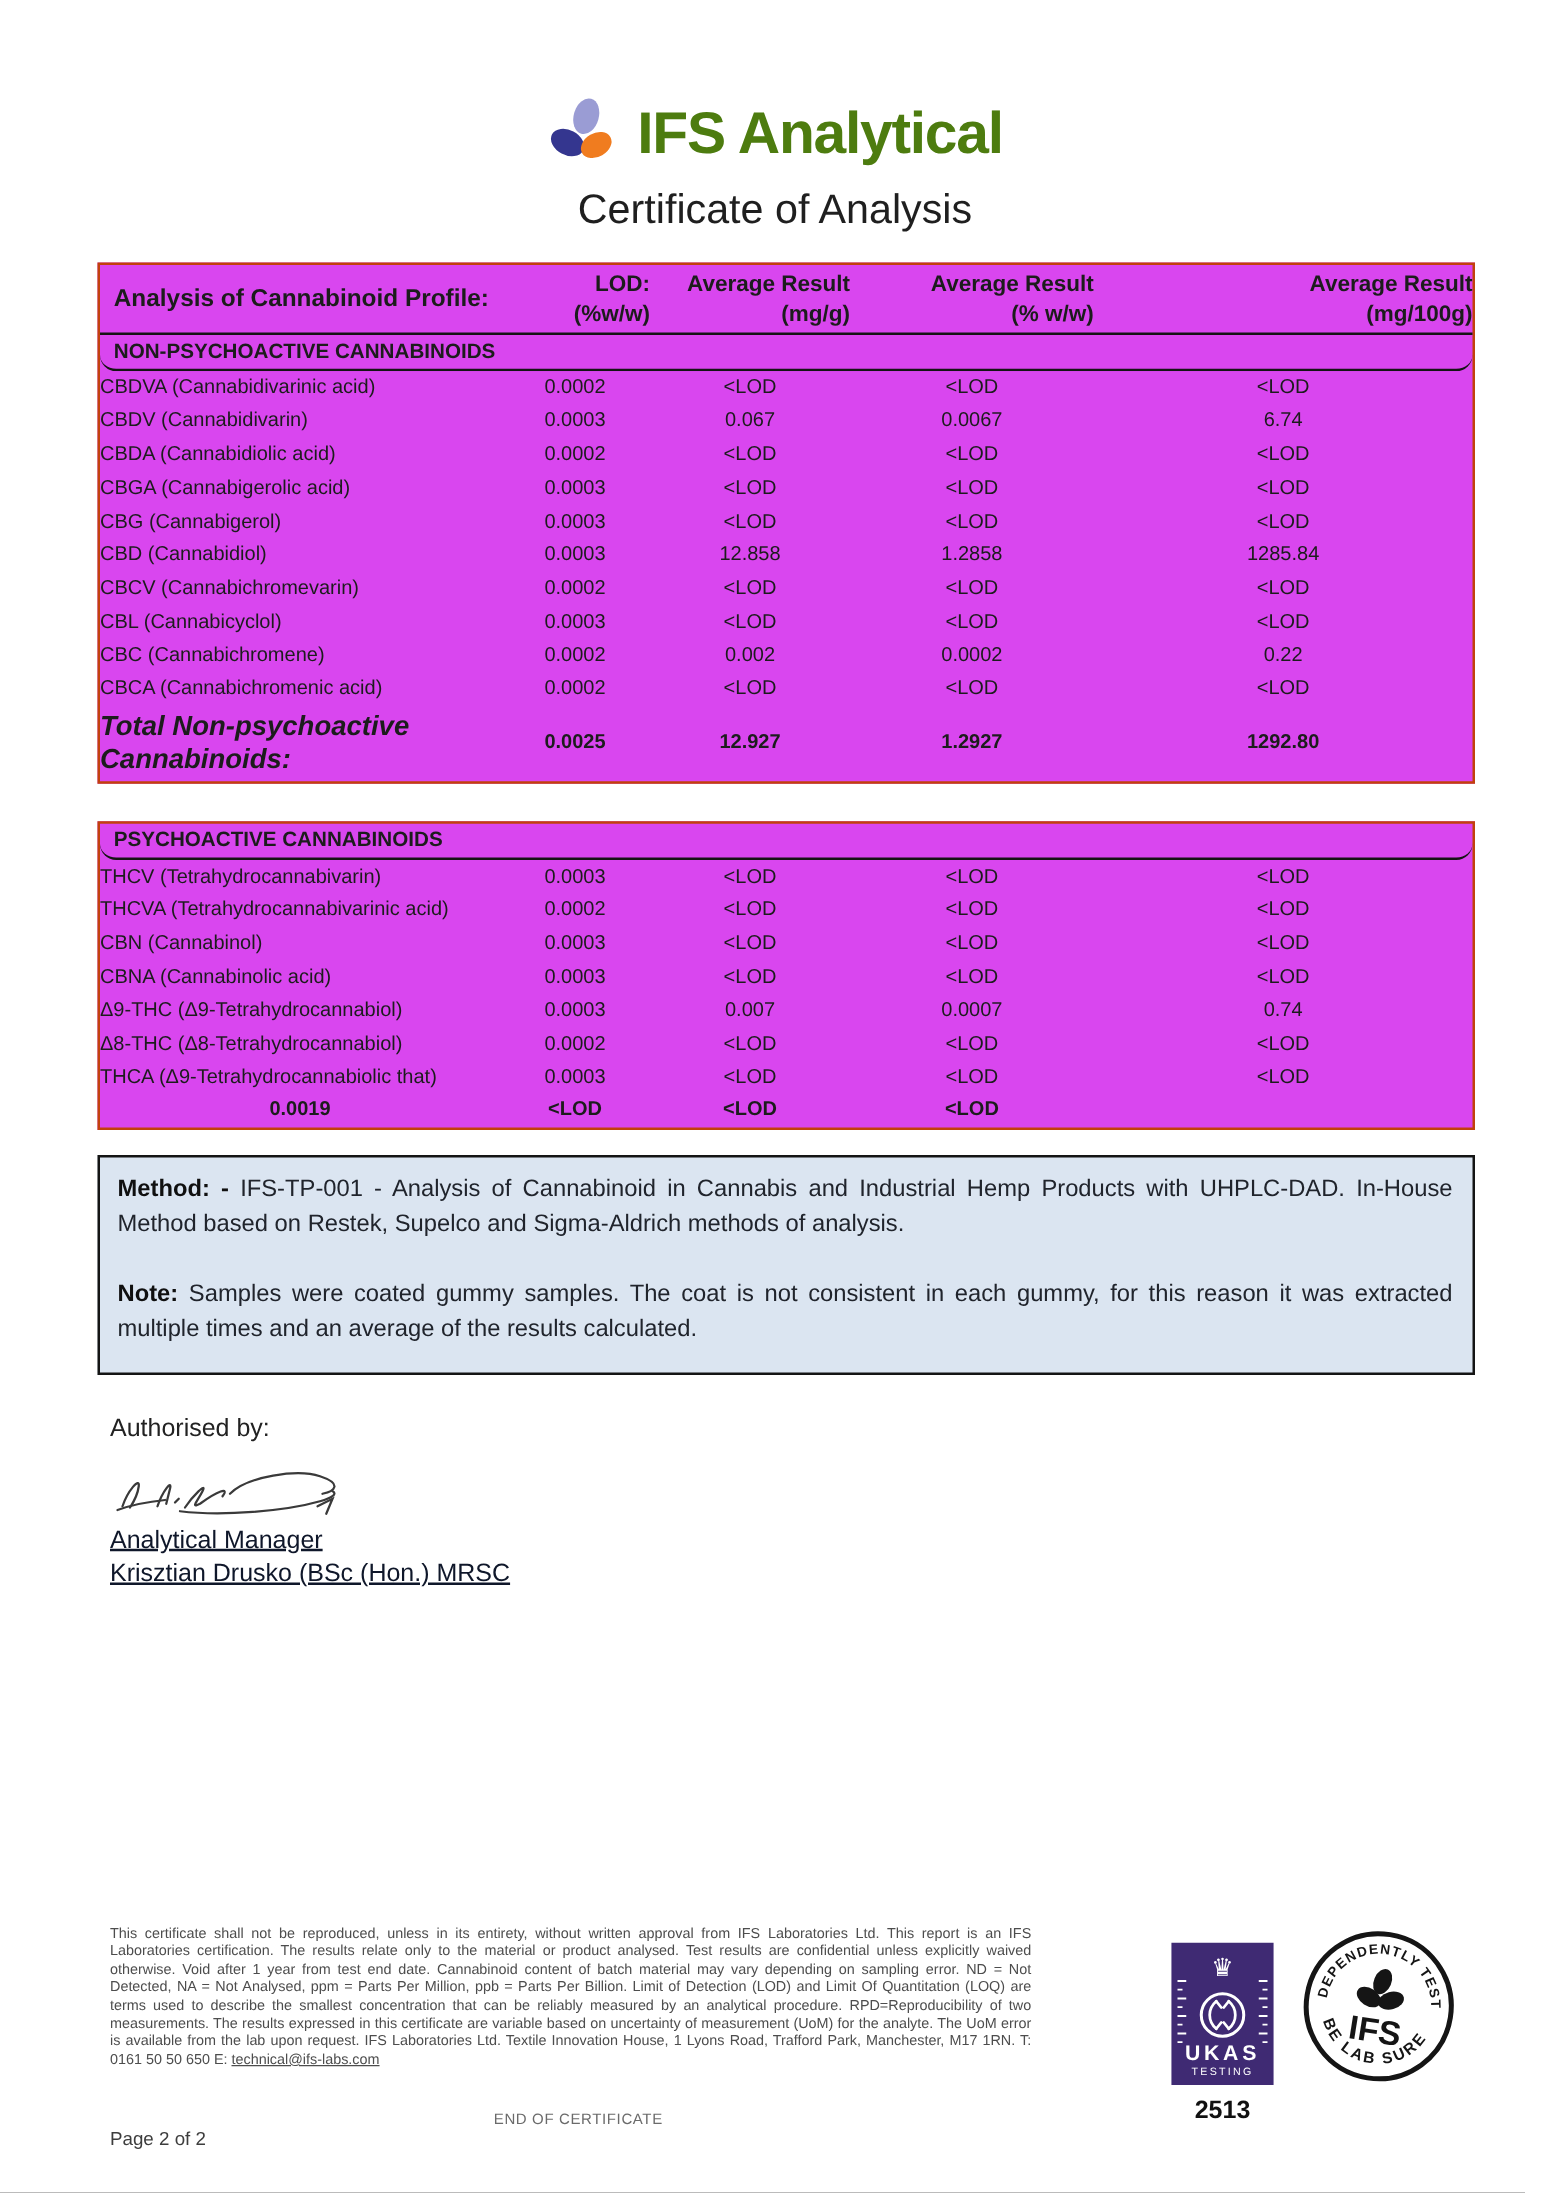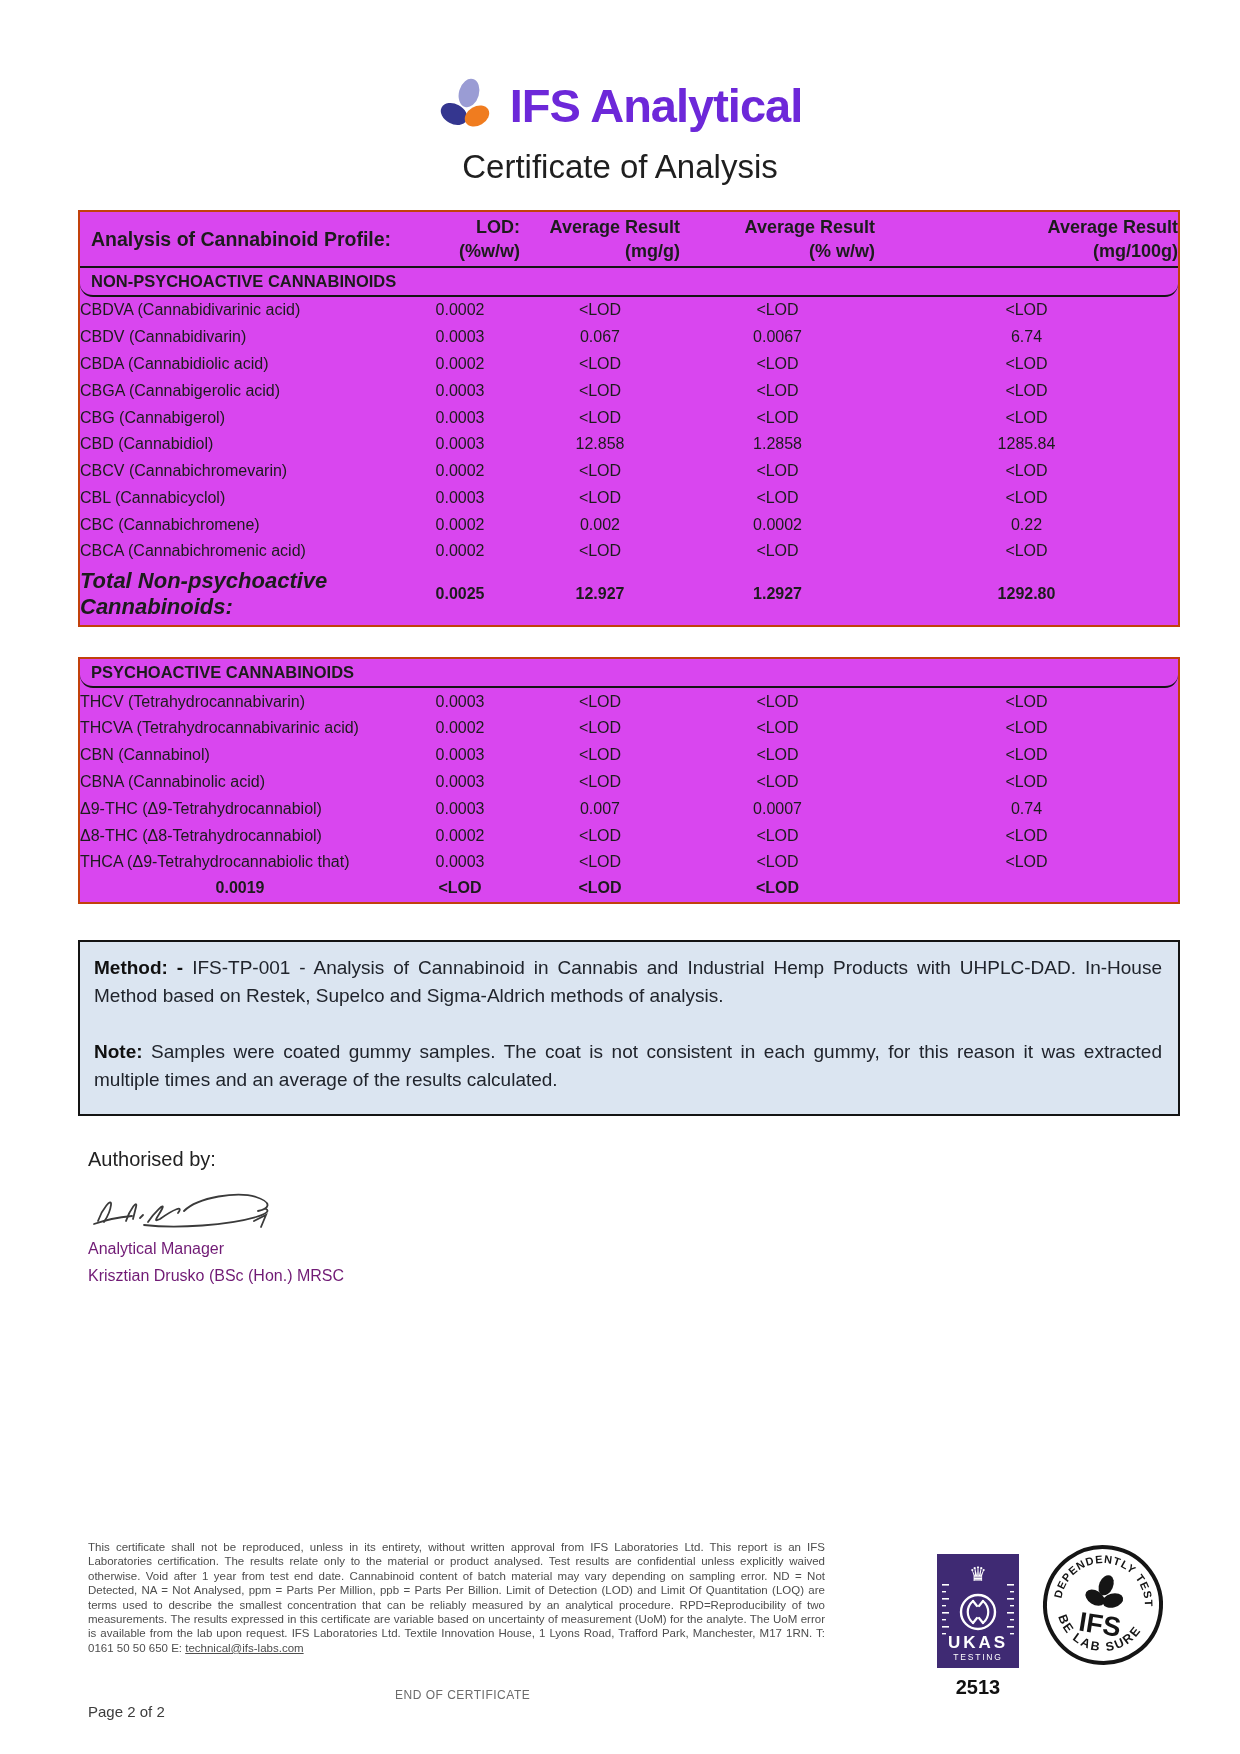--- a/index.html
+++ b/index.html
@@ -11,21 +11,21 @@
     font-family:"Liberation Sans", sans-serif;
     color:#1c1c1c;
     overflow:hidden;
   }
   
   .logo-row{
     margin-top:76px;
     display:flex;justify-content:center;align-items:center;gap:16px;
   }
   .brand-text{
-    font-size:47px;font-weight:bold;color:#6d28d9;letter-spacing:-1px;
+    font-size:47px;font-weight:bold;color:#4d7c0f;letter-spacing:-1px;
   }
   .doc-title{
     margin-top:14px;text-align:center;
     font-size:33px;font-weight:400;color:#1f1f1f;
   }
   
   .ptable{
     width:1102px;margin-left:78px;
     background:#d946ef;
     border:2px solid #c2410c;
@@ -50,35 +50,35 @@
     border-radius:13px;
   }
   .section-title{font-size:16.5px;font-weight:bold;}
   .data-row .cell{padding:4.4px 0;}
   .total-row .cell{padding:3.5px 0 5px 0;font-weight:bold;}
   .cname{font-size:16px;padding-left:11px;text-align:left;}
   .cnum{font-size:16px;text-align:center;}
   .total-row .cname{font-size:22px;font-style:italic;}
   
   .method-box{
-    width:1102px;margin-left:78px;margin-top:36px;
+    width:1102px;margin-left:78px;margin-top:20px;
     box-sizing:border-box;
     background:#dbe5f1;border:2px solid #141414;
     padding:12px 16px 20px 14px;
     font-size:19px;line-height:28px;color:#20242c;
     text-align:justify;
   }
   .method-box p{margin:0;}
   .method-box p.note{margin-top:28px;}
   .method-box strong{color:#101010;}
   
   .auth{margin-left:88px;margin-top:32px;}
   .auth-label{font-size:20px;color:#222;}
   .signature{display:block;margin:6px 0 0 0;}
-  .auth-role,.auth-name{font-size:16px;color:#701a75;line-height:27px;}
+  .auth-role,.auth-name{font-size:20px;color:#0f172a;line-height:27px;text-decoration:underline;}
   
   .footer{position:absolute;left:88px;top:1540px;width:1080px;height:200px;}
   .legal{
     position:absolute;left:0;top:0;width:737px;
     font-size:11.5px;line-height:14.4px;color:#4d4d4d;
     text-align:justify;
   }
   .legal .email{text-decoration:underline;}
   .ukas-wrap{position:absolute;left:848px;top:14px;width:84px;text-align:center;}
   .ukas-number{font-size:20px;font-weight:bold;color:#111;margin-top:4px;}

